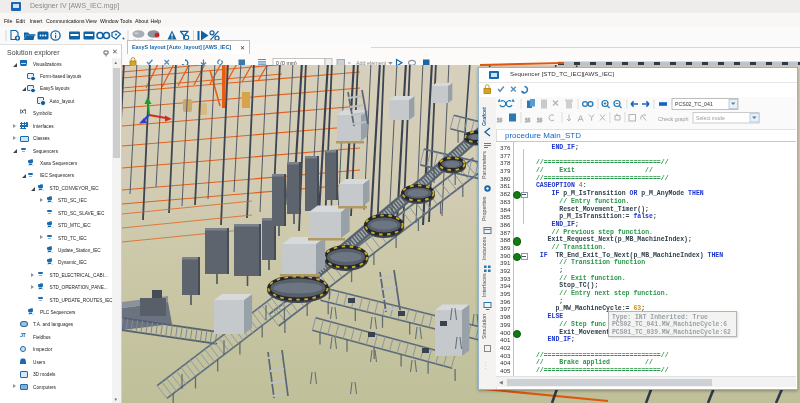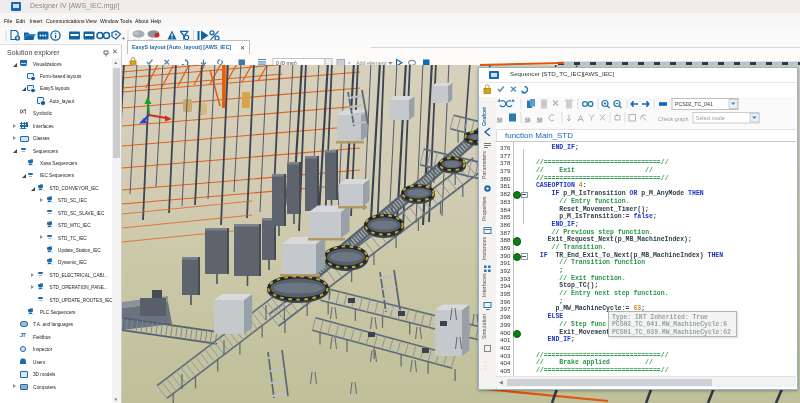--- a/index.html
+++ b/index.html
@@ -788,21 +788,21 @@
         <path d="M146,18.5 l4,5 m-5,-1 a3.3,3.3 0 0 1 5,-4"></path>
       </g>
       <text x="162" y="24" font-size="5.4" fill="#9a9a9a">Check graph</text>
       <rect x="197" y="15.5" width="66" height="10.5" fill="#fff" stroke="#c0c0c0" stroke-width="0.8"></rect>
       <text x="200" y="23" font-size="5.2" fill="#9a9a9a">Select mode</text>
       <rect x="254" y="16.5" width="9" height="8.5" fill="#e8f0f8" stroke="#b0c4d8" stroke-width="0.8"></rect>
       <path d="M256,19.5 l2.3,2.6 2.3,-2.6 z" fill="#4a7fa8"></path>
     </svg>
   </div>
 
-  <span class="abs" style="left:26px;top:62.5px;font-size:8px;color:#1565c0">function Main_STD</span>
+  <span class="abs" style="left:26px;top:62.5px;font-size:8px;color:#1565c0">procedure Main_STD</span>
 
   <div class="abs" style="left:17px;top:73px;width:300px;height:235px;background:#fff;border-top:1px solid #c8c8c8">
     <div class="abs" style="left:0;top:0;width:17px;height:235px;border-right:1px solid #c0c0c0"></div>
     <div class="abs" style="left:4px;top:2px">
         <div class="cl" style="color:#333;font-weight:normal;font-size:6.2px;font-family:'Liberation Sans',sans-serif">376</div>
         <div class="cl" style="color:#333;font-weight:normal;font-size:6.2px;font-family:'Liberation Sans',sans-serif">377</div>
         <div class="cl" style="color:#333;font-weight:normal;font-size:6.2px;font-family:'Liberation Sans',sans-serif">378</div>
         <div class="cl" style="color:#333;font-weight:normal;font-size:6.2px;font-family:'Liberation Sans',sans-serif">379</div>
         <div class="cl" style="color:#333;font-weight:normal;font-size:6.2px;font-family:'Liberation Sans',sans-serif">380</div>
         <div class="cl" style="color:#333;font-weight:normal;font-size:6.2px;font-family:'Liberation Sans',sans-serif">381</div>

